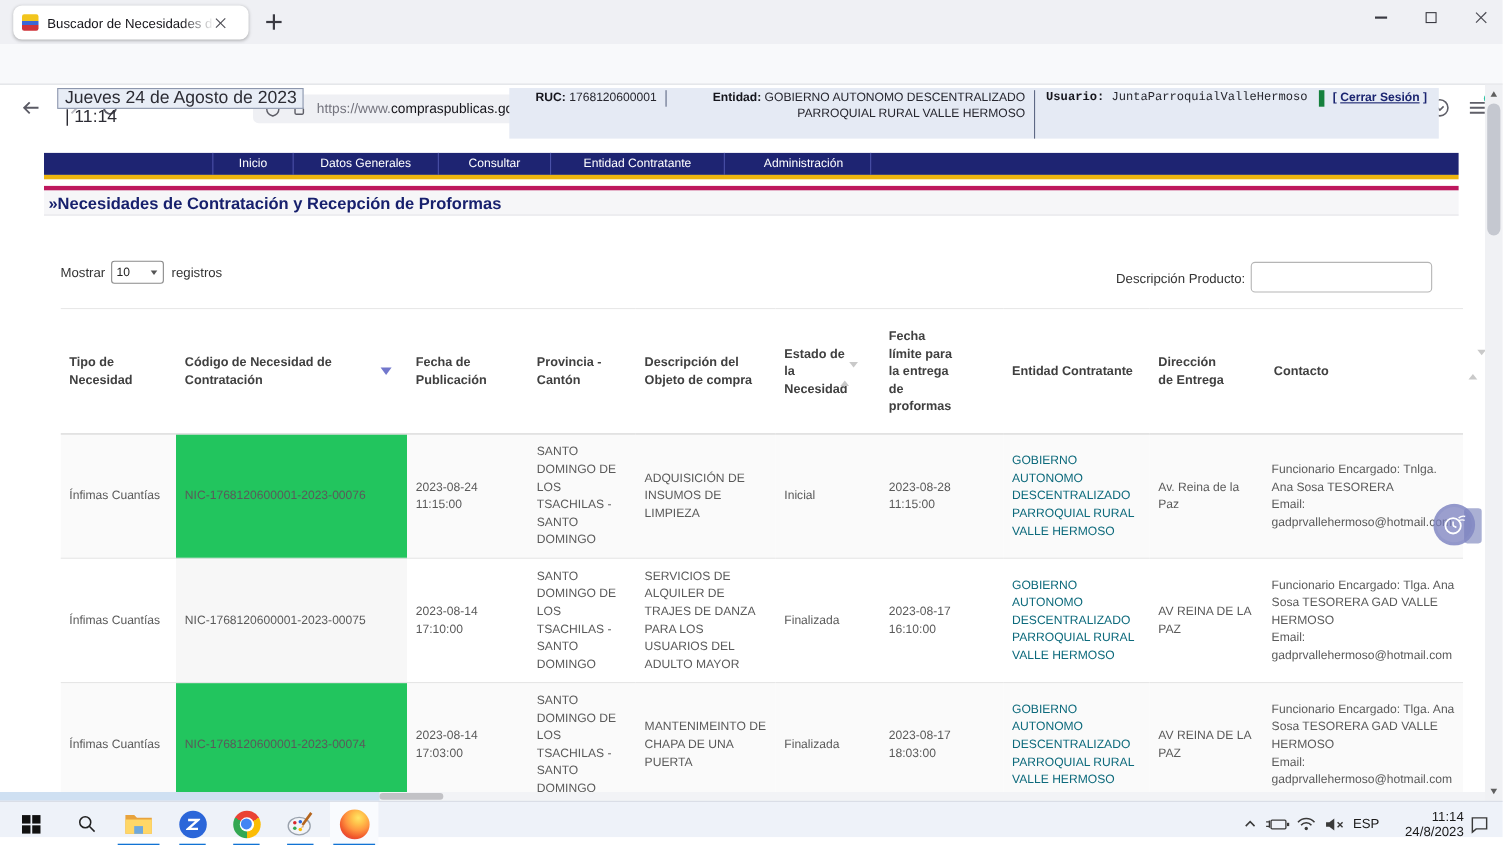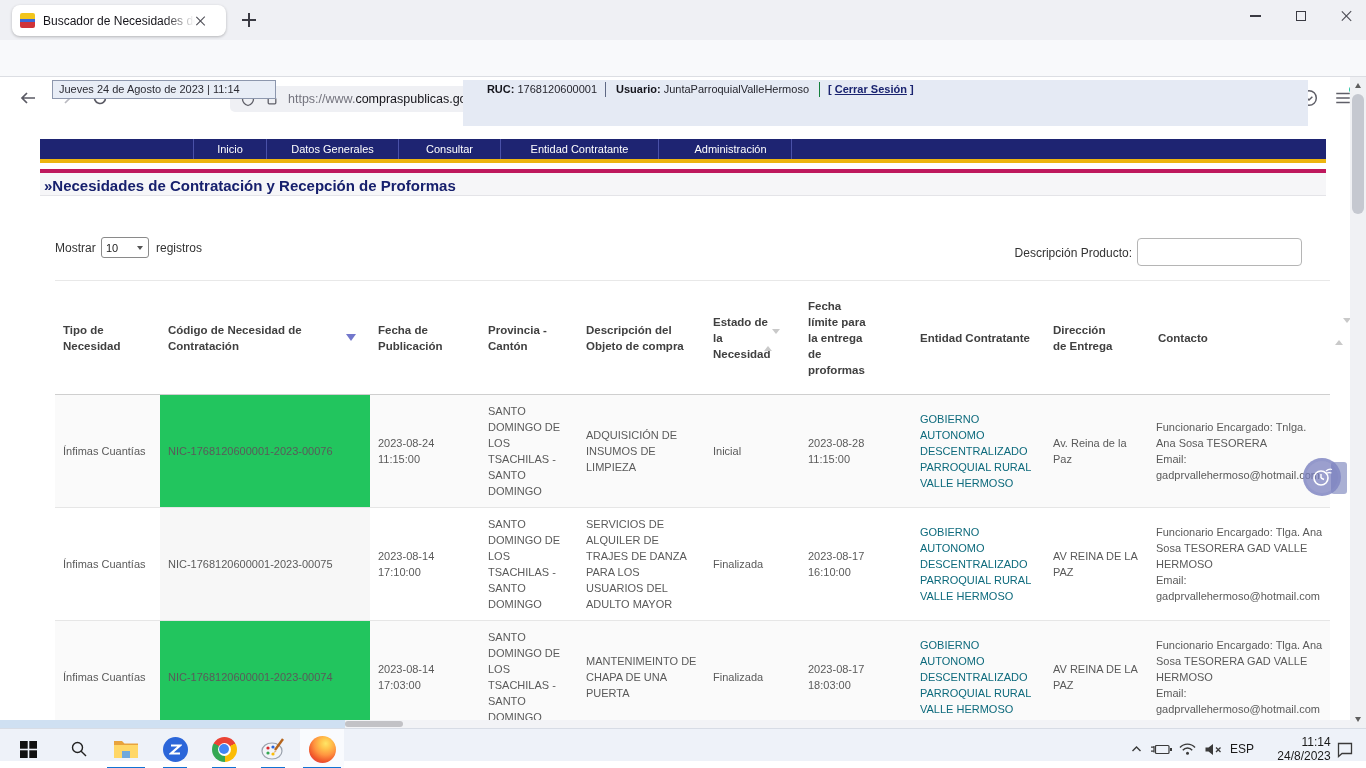--- a/index.html
+++ b/index.html
@@ -29,28 +29,28 @@
   .navicon { position:absolute; top:49px; width:20px; height:18px; }
   #urlbar { position:absolute; left:230px; top:46px; width:944px; height:26px; background:#eff0f4; border-radius:5px;
     display:flex; align-items:center; padding-left:10px; }
   #urltext { font-size:12.5px; color:#74747e; white-space:nowrap; margin-left:8px; }
   #urltext .domain { color:#15141a; }
   .urlicon { margin-left:8px; flex:0 0 auto; }
   #menu-dot { position:absolute; left:1349px; top:46px; width:7px; height:7px; border-radius:50%; background:#2ac3a2; }
 
   
   #date-box { position:absolute; left:52px; top:80px; width:224px; height:19px; background:#e8edf6;
-    border:1px solid #8d97ad; font-size:11px; color:#2c2c34; line-height:17px; padding-left:6px; }
+    border:1px solid #8d97ad; font-size:16px; color:#2c2c34; line-height:17px; padding-left:6px; }
   #info-box { position:absolute; left:463px; top:80px; width:845px; min-height:46px; background:#e5eaf4;
     display:flex; align-items:flex-start; font-size:11px; color:#26262e; padding-top:2px; }
   #info-box b { color:#15151c; }
   .seg { line-height:14px; }
   .seg-ruc { width:143px; text-align:right; padding-right:8px; height:15px; border-right:1px solid #5e6884; }
   .seg-entity { width:335px; text-align:right; padding:0 8px; align-self:stretch; border-right:1px solid #5e6884; }
-  .seg-user { padding:0 10px; height:15px; border-right:1px solid #15803d; }
+  .seg-user { padding:0 10px; height:15px; border-right:5px solid #15803d;font-family:Liberation Mono, monospace; }
   .seg-logout { padding-left:8px; font-weight:bold; color:#1a2470; }
   #logout-link { text-decoration:underline; cursor:pointer;margin-top:43px; }
 
   
   #menubar { position:absolute; left:40px; top:139px; width:1286px; height:20px; background:#1e2472; display:flex; padding-left:153px; }
   .menu-item { color:#fff; font-size:11px; line-height:20px; text-align:center; border-left:1px solid #4a51a8; cursor:pointer; }
   .menu-item:last-child { border-right:1px solid #4a51a8;padding-left:11px; }
   #goldbar { position:absolute; left:40px; top:159px; width:1286px; height:4px; background:#edb50f; }
   #title-strip { position:absolute; left:40px; top:169px; width:1286px; height:27px; background:#f6f6f8;
     border-top:4px solid #be185d; border-bottom:1px solid #e4e4e8; }
@@ -181,20 +181,21 @@
   <svg class="navicon" style="left:1334px; width:18px;" viewBox="0 0 16 16">
     <path d="M2 4 h12 M2 8 h12 M2 12 h12" stroke="#5f5f68" stroke-width="1.5"></path>
     </svg>
   <div id="menu-dot"></div>
 </div>
 
 <div id="date-box">Jueves 24 de Agosto de 2023 | 11:14</div>
 
 <div id="info-box">
   <div class="seg seg-ruc"><b>RUC:</b> <span>1768120600001</span></div>
+  <div class="seg seg-entity"><b>Entidad:</b> <span>GOBIERNO AUTONOMO DESCENTRALIZADO PARROQUIAL RURAL VALLE HERMOSO</span></div>
   <div class="seg seg-user"><b>Usuario:</b> <span>JuntaParroquialValleHermoso</span></div>
   <div class="seg seg-logout"><span>[ </span><span id="logout-link">Cerrar Sesión</span><span> ]</span></div>
 </div>
 
 <div id="menubar">
   <div class="menu-item" style="width:73px;">Inicio</div>
   <div class="menu-item" style="width:132px;">Datos Generales</div>
   <div class="menu-item" style="width:102px;">Consultar</div>
   <div class="menu-item" style="width:158px;">Entidad Contratante</div>
   <div class="menu-item" style="width:134px;">Administración</div>

